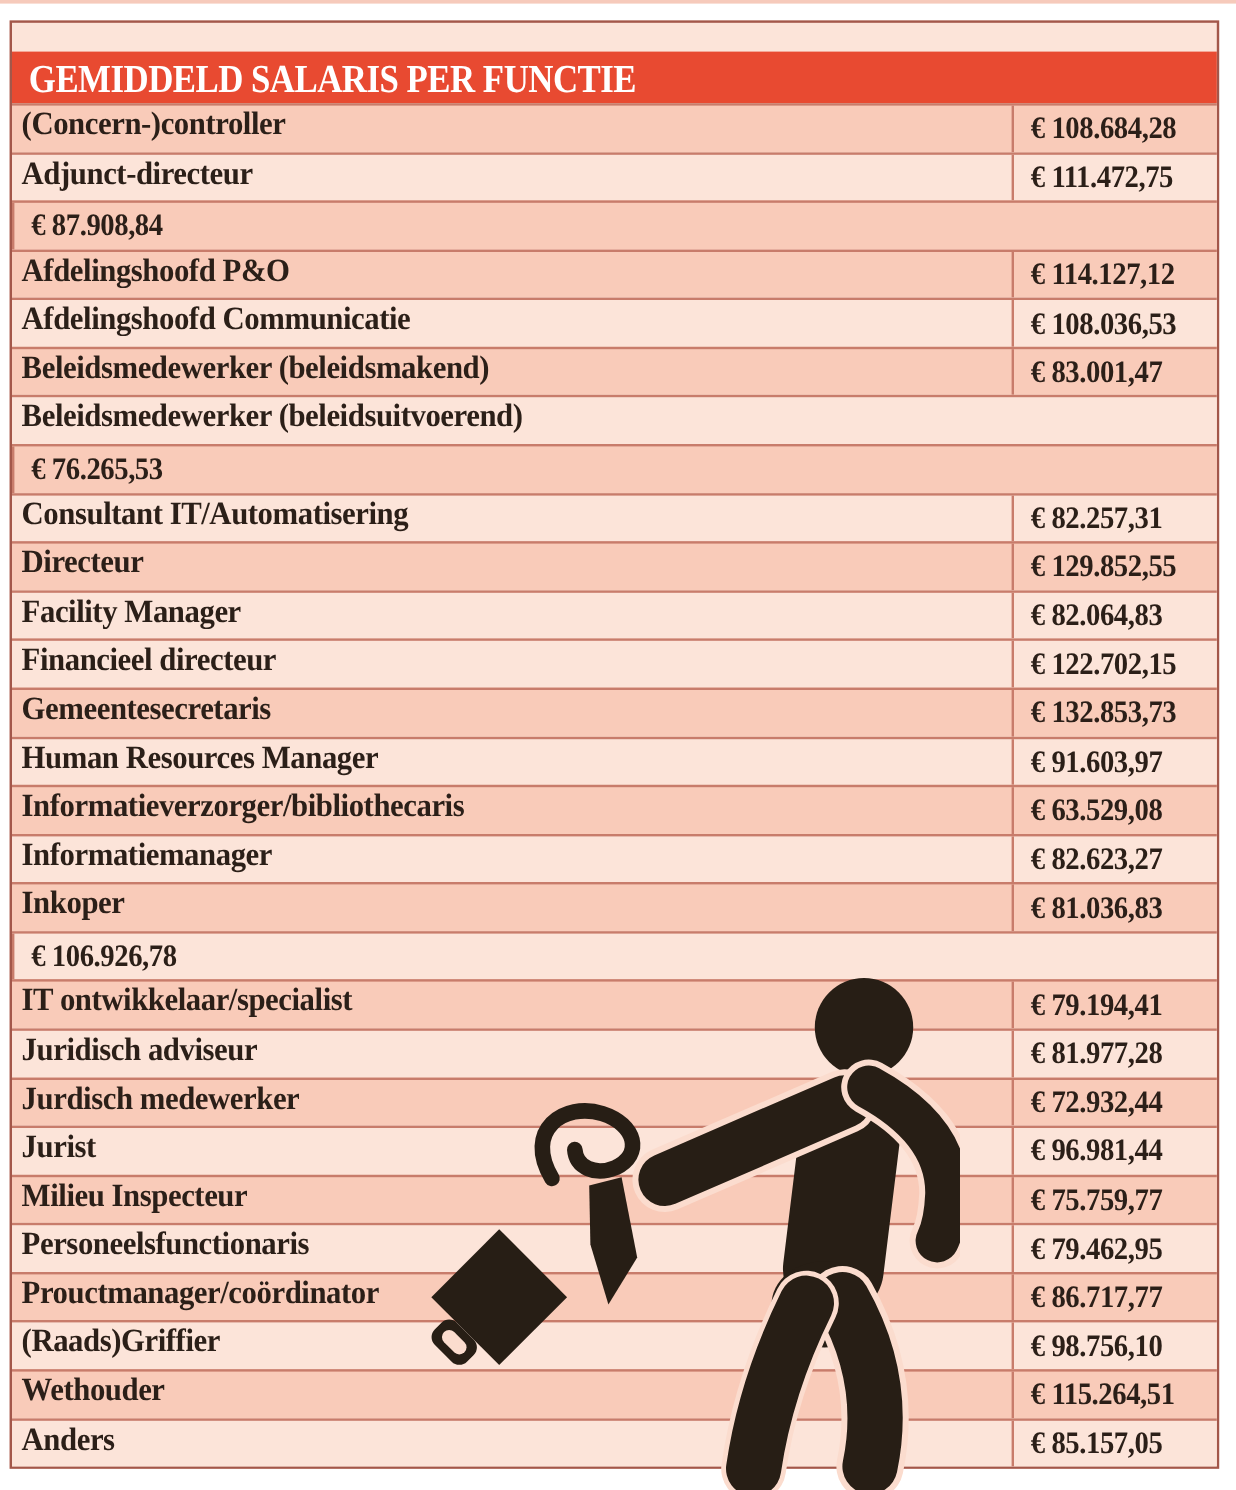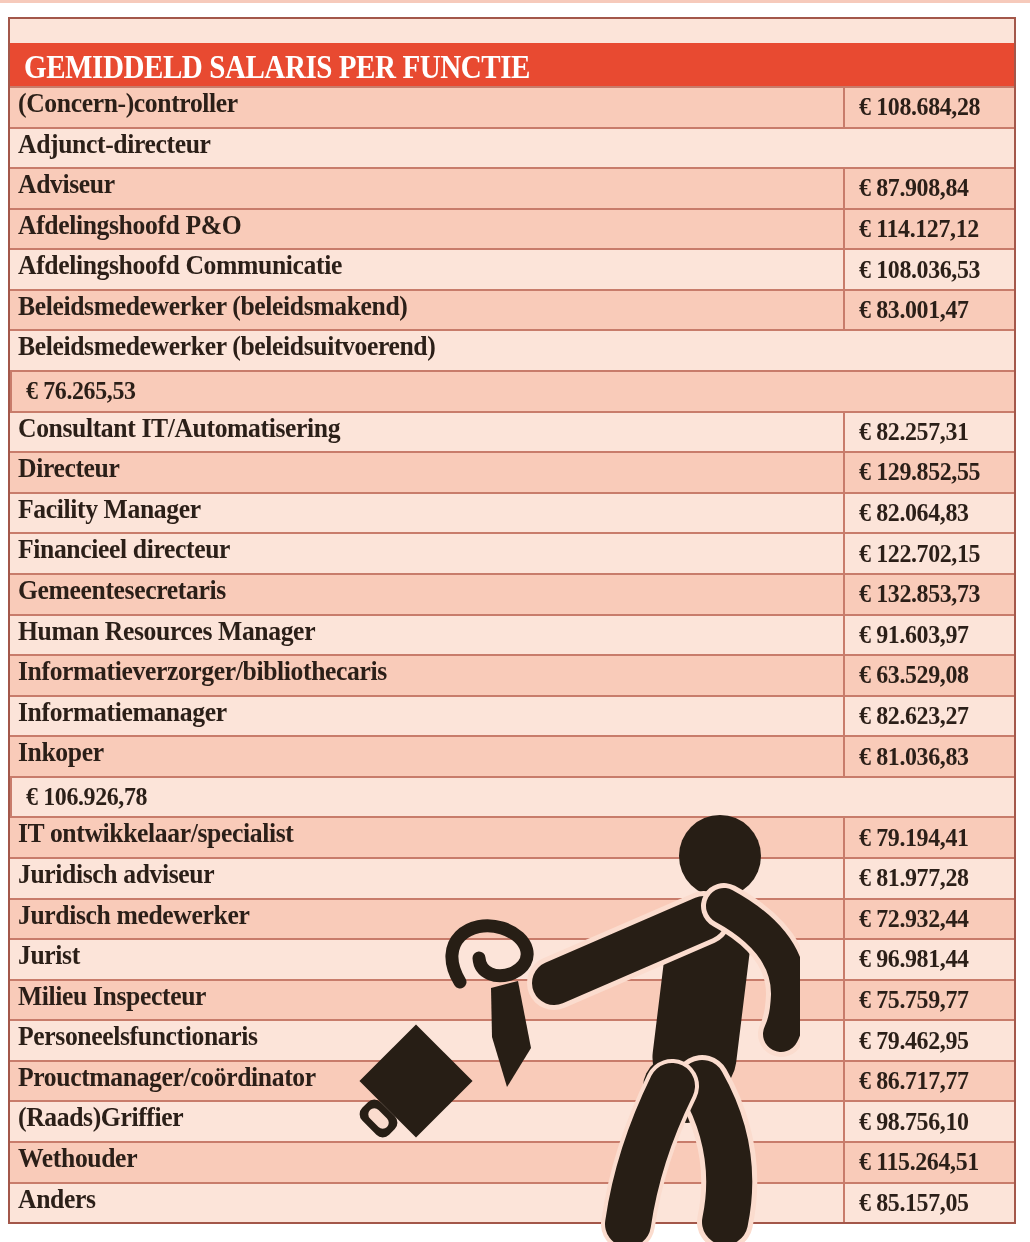--- a/index.html
+++ b/index.html
@@ -99,25 +99,25 @@
             <span>(Concern-)controller</span>
           </div>
           <div class="cell-value">
             <span>€ 108.684,28</span>
           </div>
         </div>
         <div class="row even">
           <div class="cell-label">
             <span>Adjunct-directeur</span>
           </div>
-        </div>
-        <div class="row odd">
-          <div class="cell-label">
-            <span>Adviseur</span>
-          </div>
+          <div class="cell-value">
+            <span>€ 111.472,75</span>
+          </div>
+        </div>
+        <div class="row odd">
           <div class="cell-value">
             <span>€ 87.908,84</span>
           </div>
         </div>
         <div class="row odd">
           <div class="cell-label">
             <span>Afdelingshoofd P&amp;O</span>
           </div>
           <div class="cell-value">
             <span>€ 114.127,12</span>

